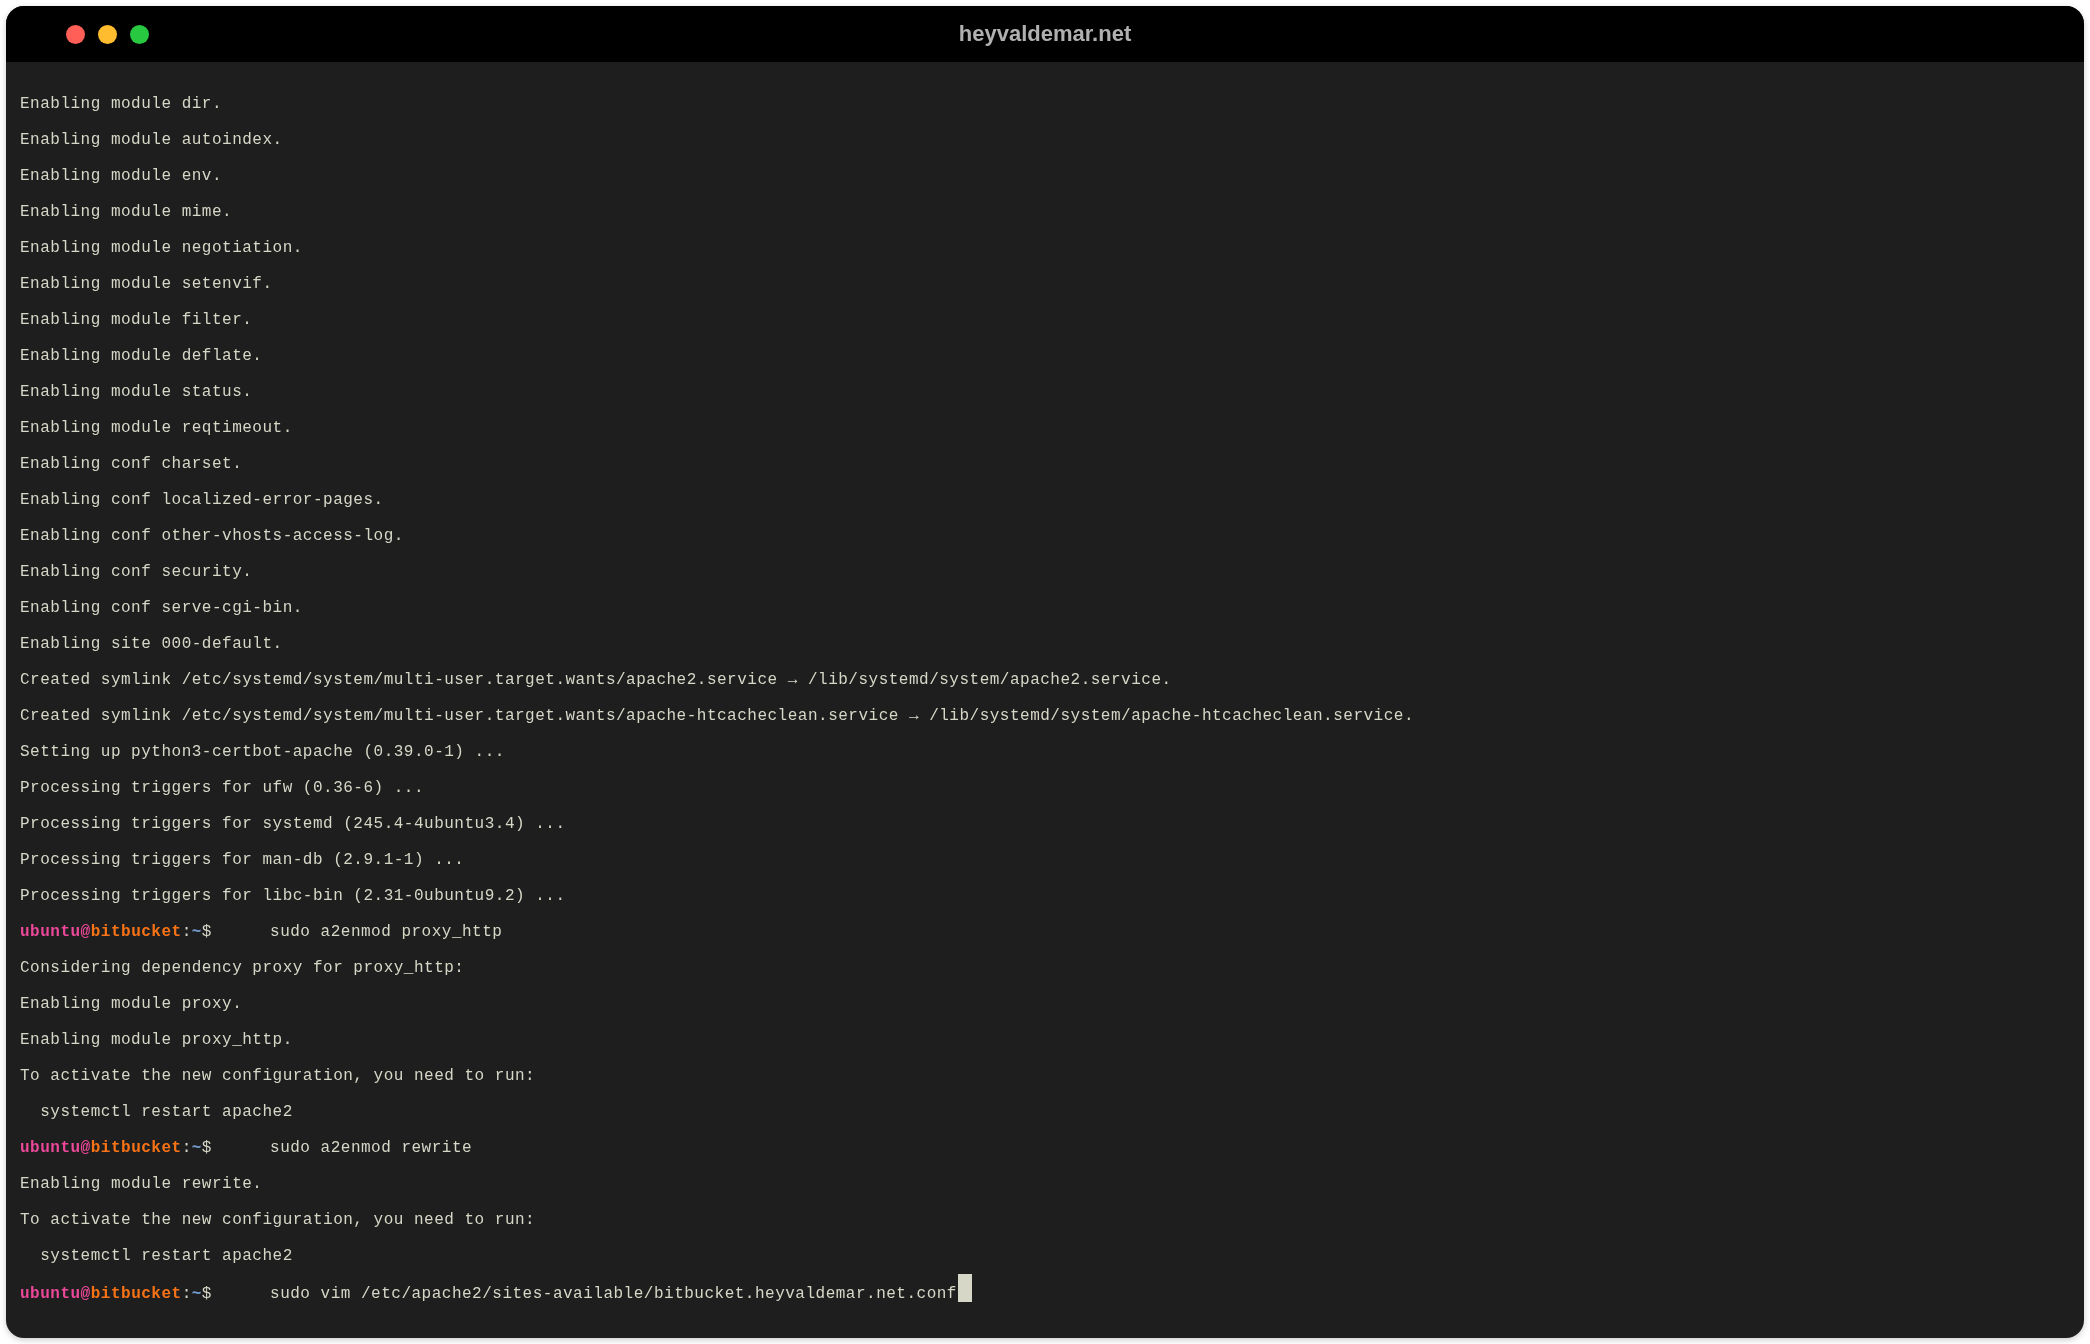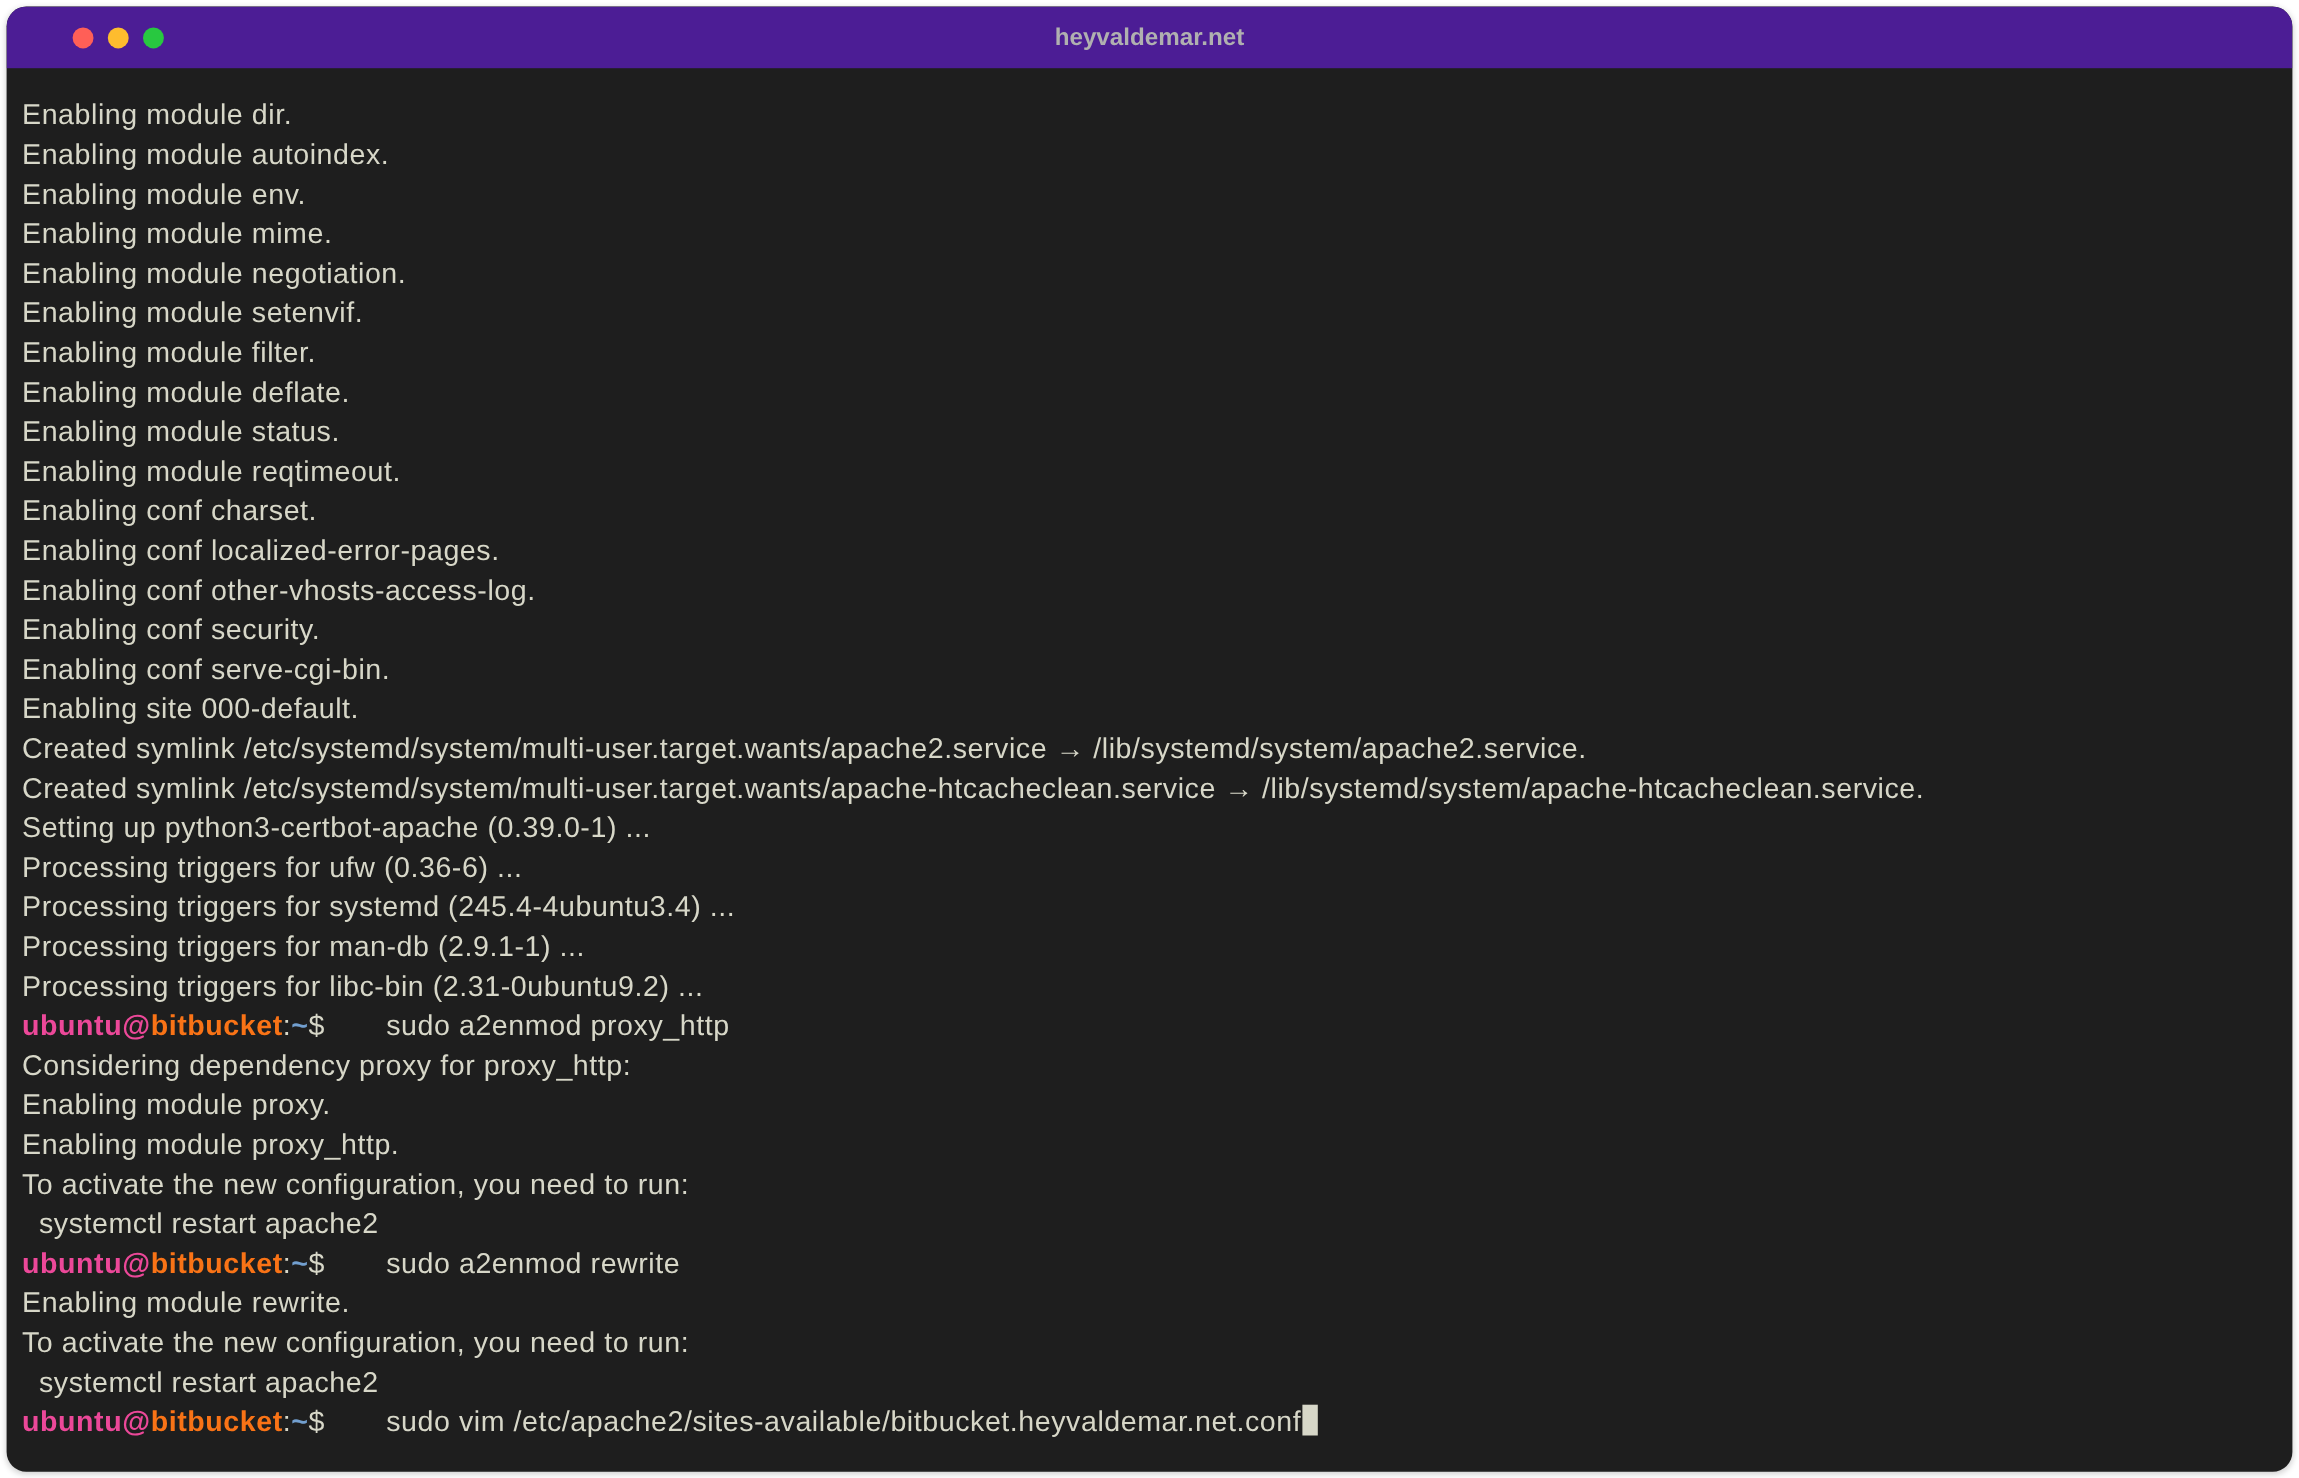--- a/index.html
+++ b/index.html
@@ -17,21 +17,21 @@
     height: 1332px;
     background: #1e1e1e;
     border-radius: 18px;
     overflow: hidden;
     box-shadow: 0 2px 6px rgba(0,0,0,0.2);
     display: flex;
     flex-direction: column;
   }
   .titlebar {
     height: 56px;
-    background: #4c1d95;
+    background: #000000;
     display: flex;
     align-items: center;
     position: relative;
     flex-shrink: 0;
     padding-left: 36px;
   }
   .traffic-lights {
     display: flex;
     gap: 13px;
     margin-left: 24px;
@@ -50,22 +50,22 @@
     text-align: center;
     font-family: -apple-system, "Helvetica Neue", Arial, sans-serif;
     font-size: 22px;
     font-weight: 600;
     color: #b0b0b0;
     pointer-events: none;
   }
   .terminal-body {
     flex: 1;
     padding: 24px 14px 8px 14px;
-    font-family: Liberation Sans, sans-serif;
-    font-size: 26px;
+    font-family: Liberation Mono, monospace;
+    font-size: 16px;
     line-height: 36px;
     letter-spacing: 0.5px;
     color: #d7d7c8;
     white-space: pre-wrap;
     word-break: break-all;
     overflow: hidden;
   }
   .terminal-body div { min-height: 36px; }
   .user   { color: #ec4899; font-weight: 600; }
   .host   { color: #f97316; font-weight: 600; }

